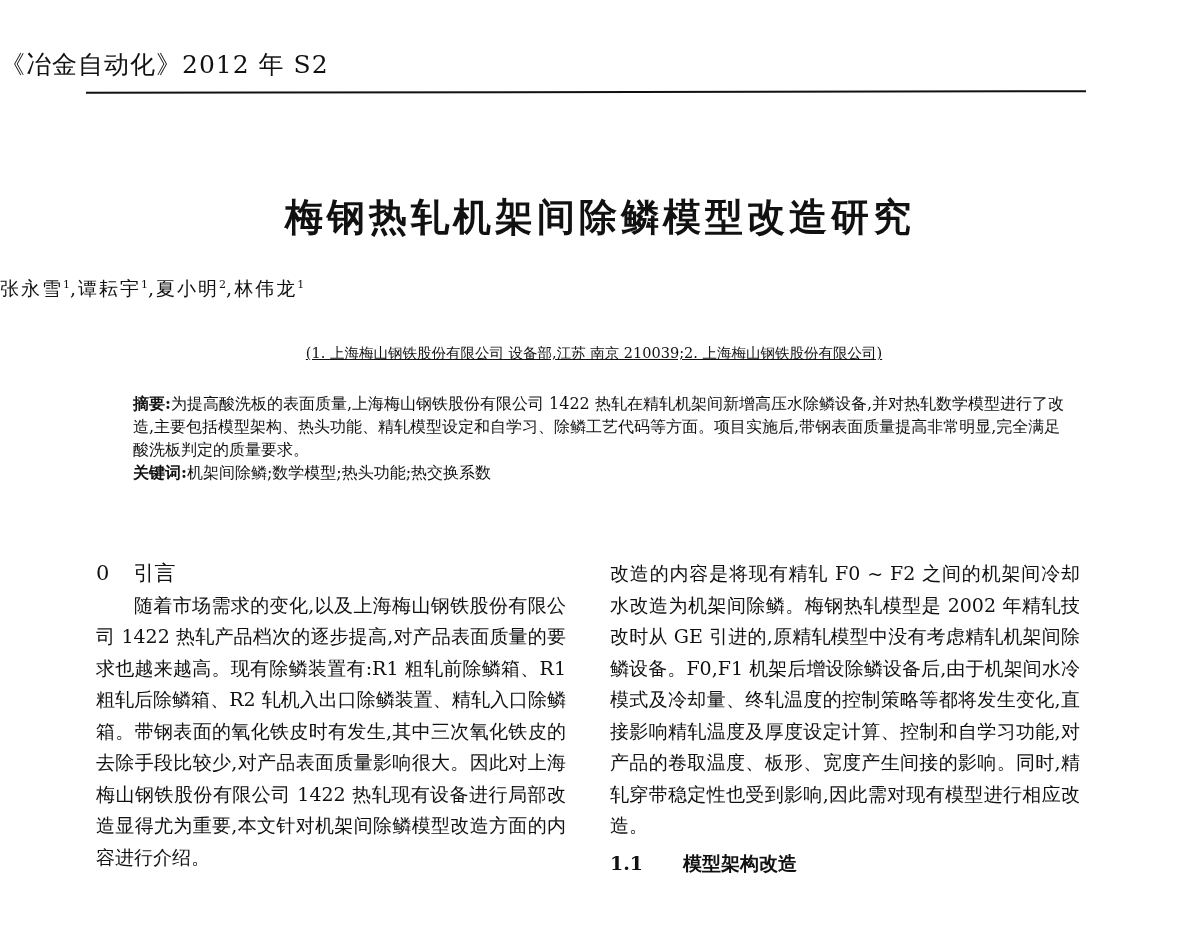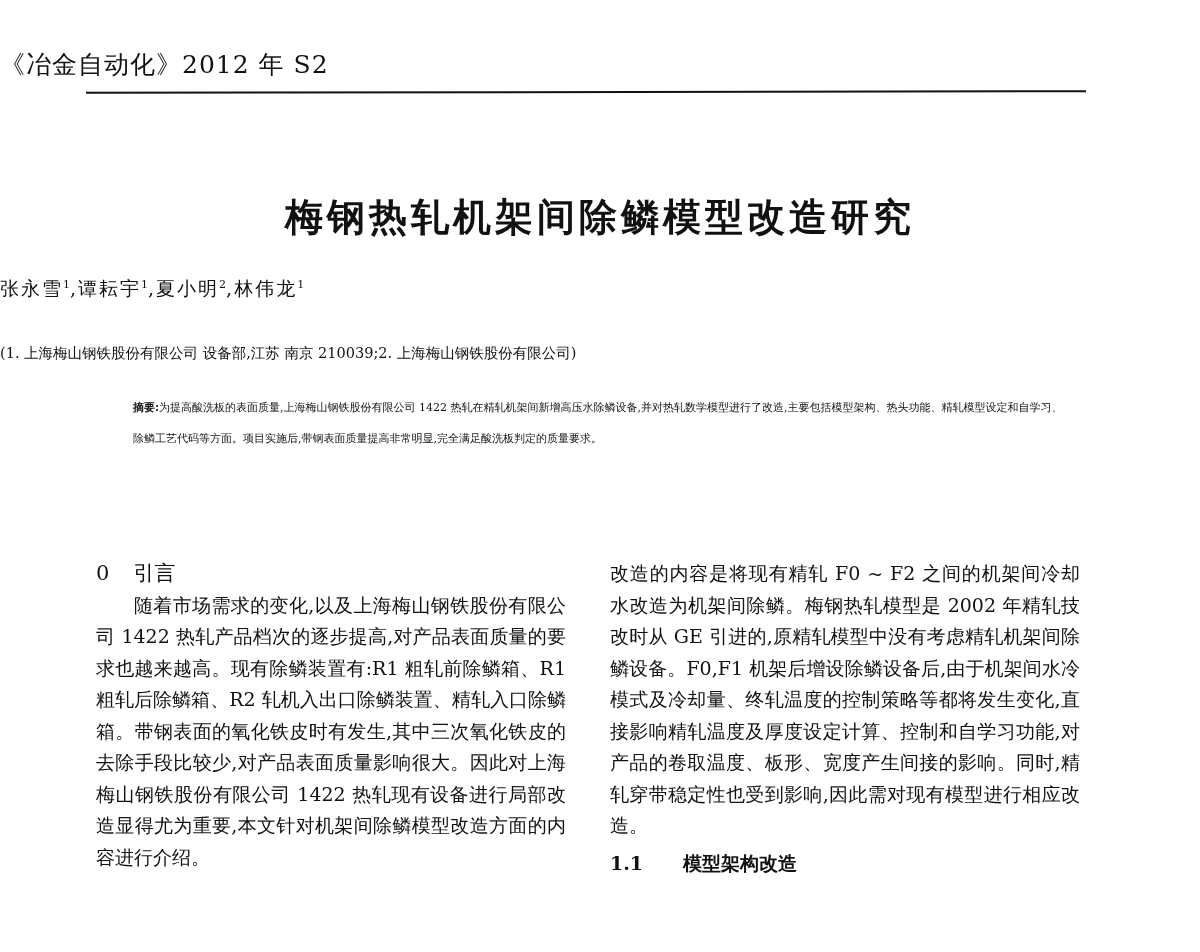--- a/index.html
+++ b/index.html
@@ -22,25 +22,25 @@
     text-align: center; font-size: 38px; font-weight: bold; letter-spacing: 4px;
     font-family: "DejaVu Sans", "Liberation Sans", sans-serif;
   }
   .authors {
     position: absolute; top: 276px; left: 0; width: 1200px;
     text-align: left; font-size: 19px; letter-spacing: 2px;
   }
   .authors sup { font-size: 11px; letter-spacing: 0; }
   .affiliation {
     position: absolute; top: 344px; left: 0; width: 1188px;
-    font-size: 14.5px;
+    text-align: center; font-size: 14.5px; text-decoration: underline;
   }
   .abstract {
     position: absolute; top: 392px; left: 133px; width: 940px;
-    font-size: 11px; line-height: 31px;
+    font-size: 16px; line-height: 23px;
   }
   .abstract .label { font-weight: bold; }
   .abstract p { margin: 0; }
   .col {
     position: absolute; top: 558px; width: 470px;
     font-size: 19px; line-height: 31.5px; text-align: justify;
   }
   .col.left { left: 96px; }
   .col.right { left: 610px; }
   .section-heading {
@@ -64,20 +64,21 @@
 <h1 class="title" style="margin:0;">梅钢热轧机架间除鳞模型改造研究</h1>
 
 <div class="authors">
   <span>张永雪</span><sup>1</sup>,<span>谭耘宇</span><sup>1</sup>,<span>夏小明</span><sup>2</sup>,<span>林伟龙</span><sup>1</sup>
 </div>
 
 <div class="affiliation">(1. 上海梅山钢铁股份有限公司 设备部,江苏 南京 210039;2. 上海梅山钢铁股份有限公司)</div>
 
 <div class="abstract">
   <p><span class="label">摘要:</span><span>为提高酸洗板的表面质量,上海梅山钢铁股份有限公司 1422 热轧在精轧机架间新增高压水除鳞设备,并对热轧数学模型进行了改造,主要包括模型架构、热头功能、精轧模型设定和自学习、除鳞工艺代码等方面。项目实施后,带钢表面质量提高非常明显,完全满足酸洗板判定的质量要求。</span></p>
+  <p><span class="label">关键词:</span><span>机架间除鳞;数学模型;热头功能;热交换系数</span></p>
 </div>
 
 <div class="col left">
   <h2 class="section-heading"><span class="num">0</span><span>引言</span></h2>
   <p class="body">随着市场需求的变化,以及上海梅山钢铁股份有限公司 1422 热轧产品档次的逐步提高,对产品表面质量的要求也越来越高。现有除鳞装置有:R1 粗轧前除鳞箱、R1 粗轧后除鳞箱、R2 轧机入出口除鳞装置、精轧入口除鳞箱。带钢表面的氧化铁皮时有发生,其中三次氧化铁皮的去除手段比较少,对产品表面质量影响很大。因此对上海梅山钢铁股份有限公司 1422 热轧现有设备进行局部改造显得尤为重要,本文针对机架间除鳞模型改造方面的内容进行介绍。</p>
 </div>
 
 <div class="col right">
   <p class="body cont">改造的内容是将现有精轧 F0 ~ F2 之间的机架间冷却水改造为机架间除鳞。梅钢热轧模型是 2002 年精轧技改时从 GE 引进的,原精轧模型中没有考虑精轧机架间除鳞设备。F0,F1 机架后增设除鳞设备后,由于机架间水冷模式及冷却量、终轧温度的控制策略等都将发生变化,直接影响精轧温度及厚度设定计算、控制和自学习功能,对产品的卷取温度、板形、宽度产生间接的影响。同时,精轧穿带稳定性也受到影响,因此需对现有模型进行相应改造。</p>
   <h3 class="subsection-heading"><span class="num">1.1</span><span>模型架构改造</span></h3>

